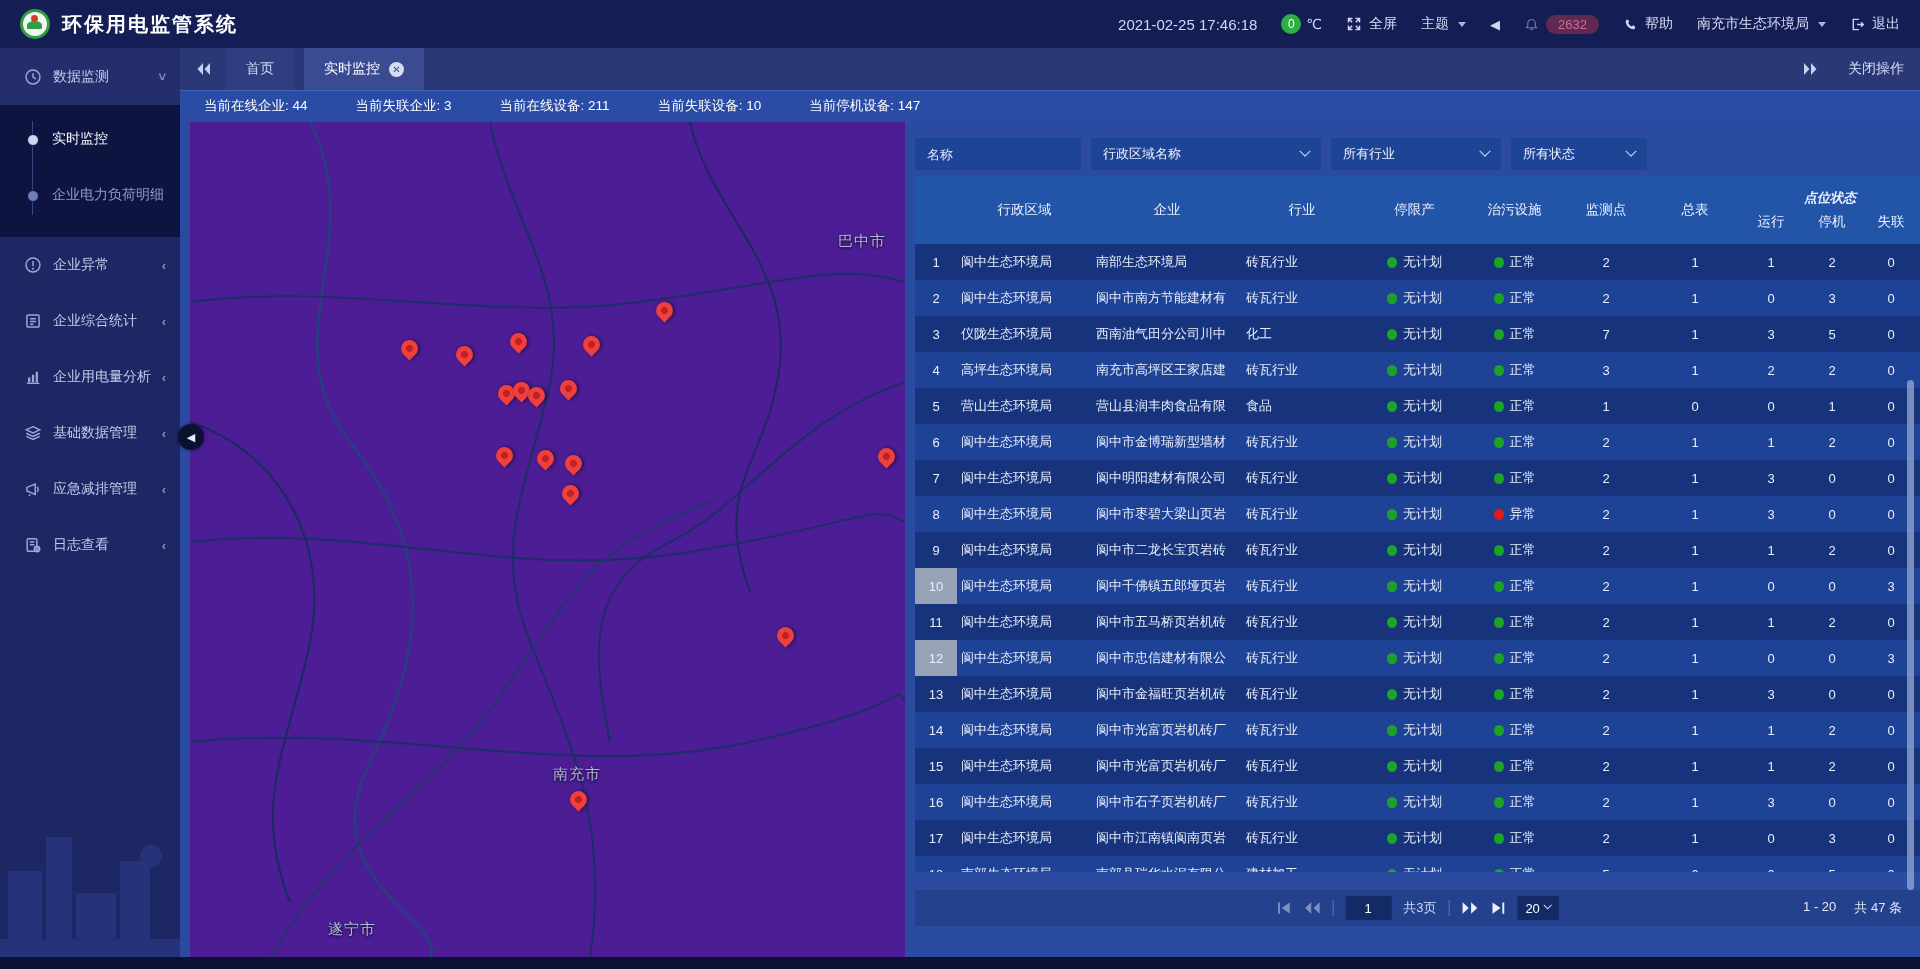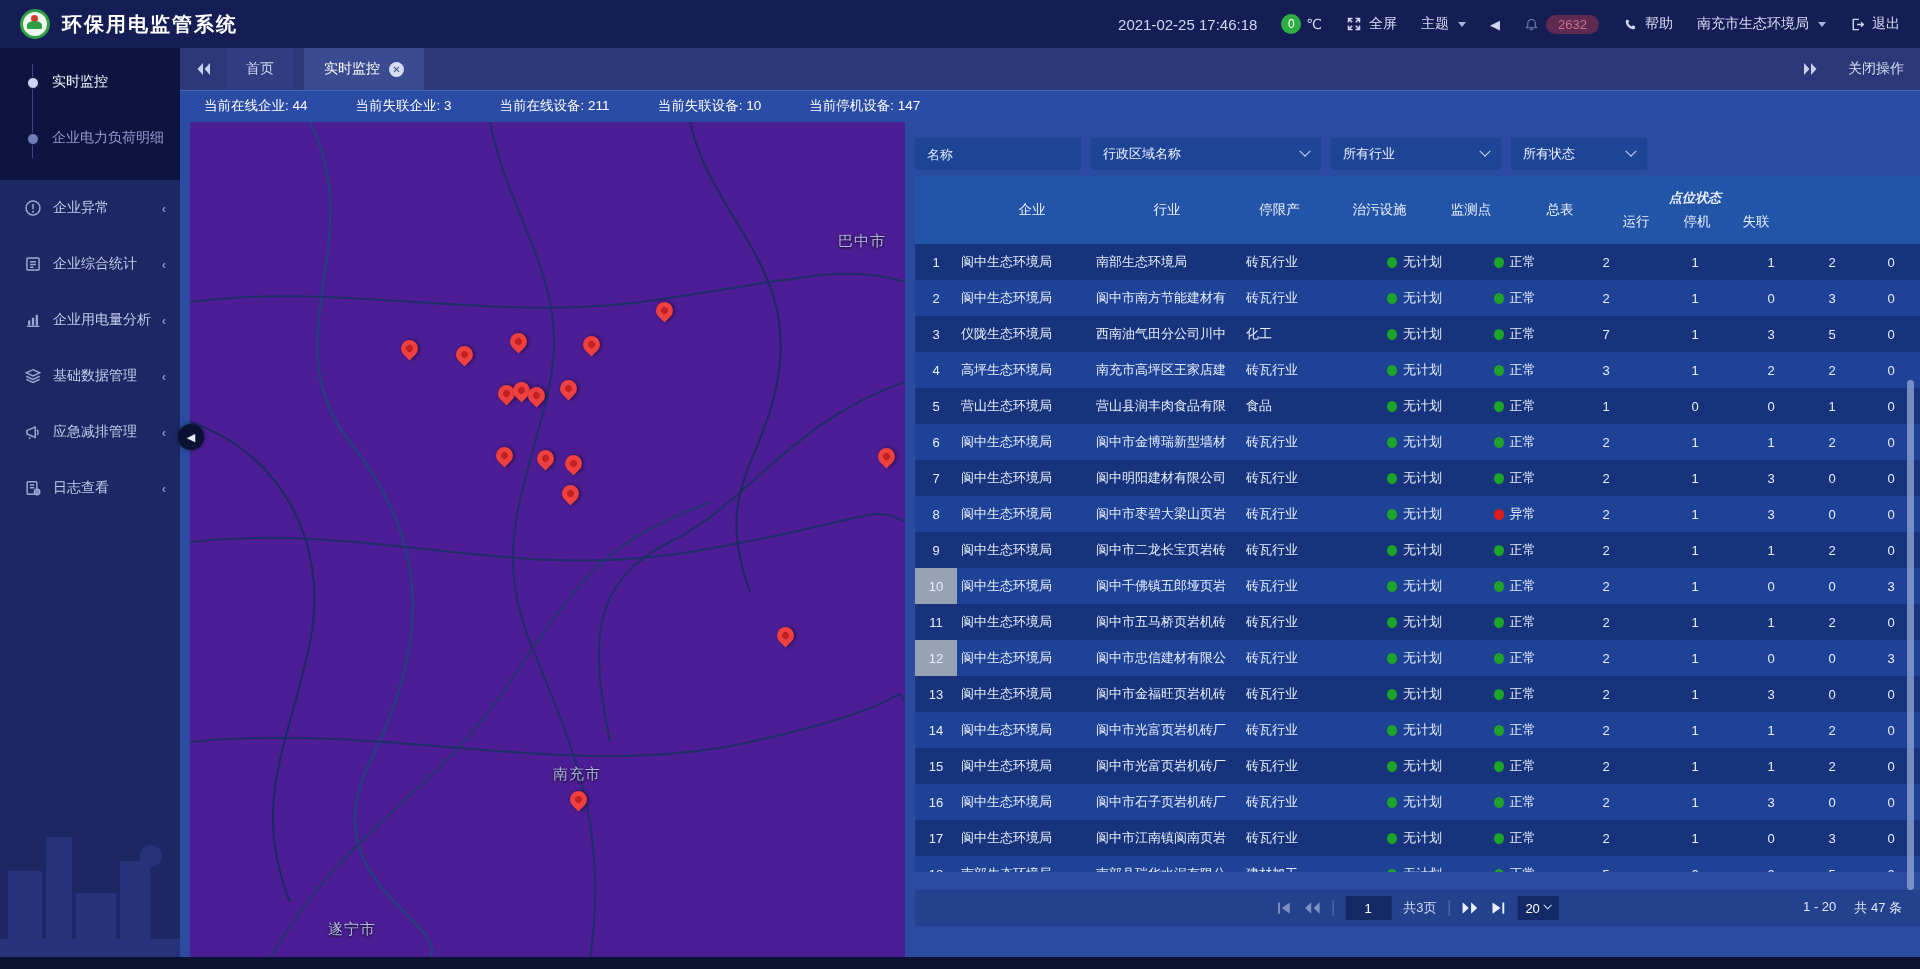--- a/index.html
+++ b/index.html
@@ -161,20 +161,30 @@
             <path d="M9.5 2.5 H3.5 V13.5 H9.5 M7.5 8 H14 M11.8 5.6 L14.2 8 L11.8 10.4"></path>
           </svg>
         </span>
       <span>退出</span>
     </div>
   </div>
 </div>
 
 <div class="sidebar">
   <div id="side-items">
+      <div class="side-item section">
+        <span class="side-icon">
+          <svg width="18" height="18" viewBox="0 0 16 16" fill="none" stroke="#aab6e0" stroke-width="1.3">
+            <circle cx="8" cy="8" r="6.2"></circle>
+            <path d="M8 4.6 V8 L10.6 9.6"></path>
+          </svg>
+        </span>
+        <span class="side-label">数据监测</span>
+        <span class="chev">˅</span>
+      </div>
       <div class="submenu">
         <div class="sub-item active">
           <span>实时监控</span>
         </div>
         <div class="sub-item">
           <span>企业电力负荷明细</span>
         </div>
       </div>
       <div class="side-item">
         <span class="side-icon">
@@ -337,20 +347,21 @@
     </div>
     <div class="f-select w-status">
       <span>所有状态</span>
       <span class="chev-down"></span>
     </div>
   </div>
 
   <div class="table">
     <div class="thead">
       <div class="th c-num"></div>
+      <div class="th c-region">行政区域</div>
       <div class="th c-company">企业</div>
       <div class="th c-industry">行业</div>
       <div class="th c-limit">停限产</div>
       <div class="th c-facility">治污设施</div>
       <div class="th c-points">监测点</div>
       <div class="th c-meter">总表</div>
       <div class="th-group">
         <div class="group-title">点位状态</div>
         <div class="group-sub">
           <div class="th c-run">运行</div>

